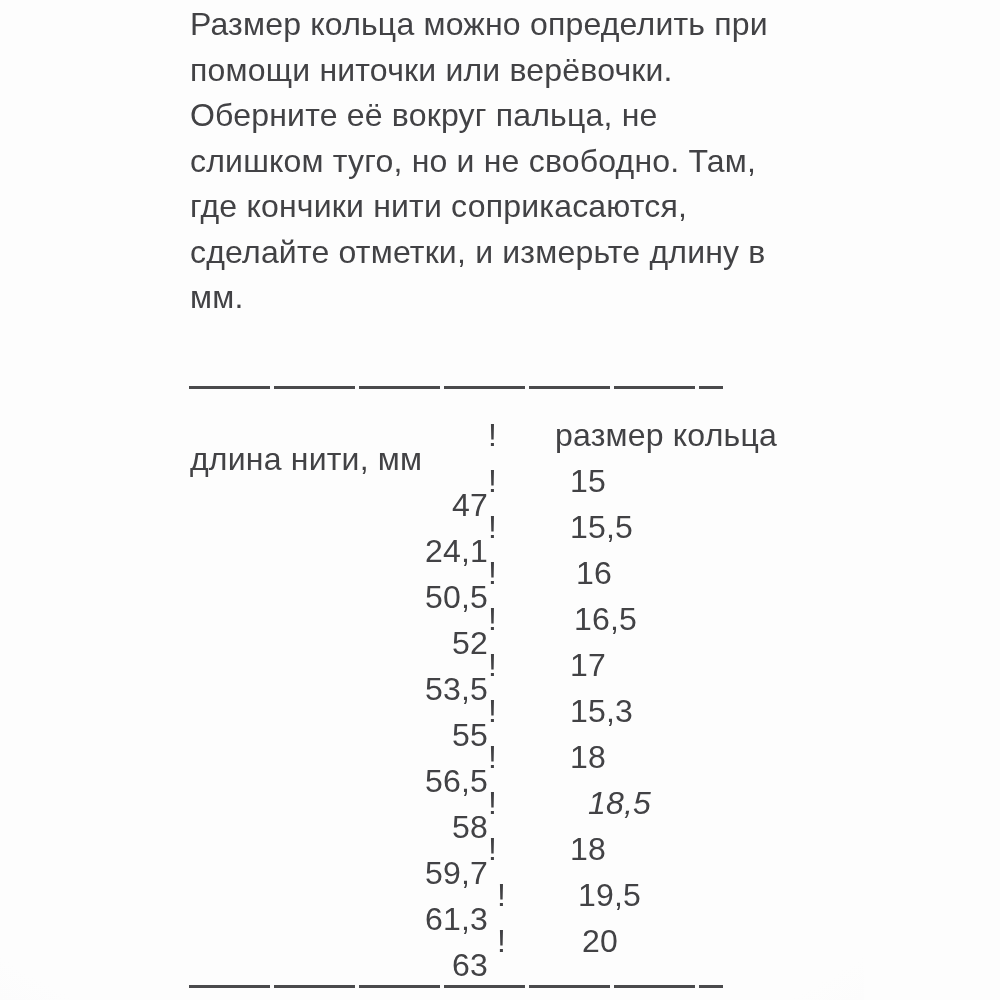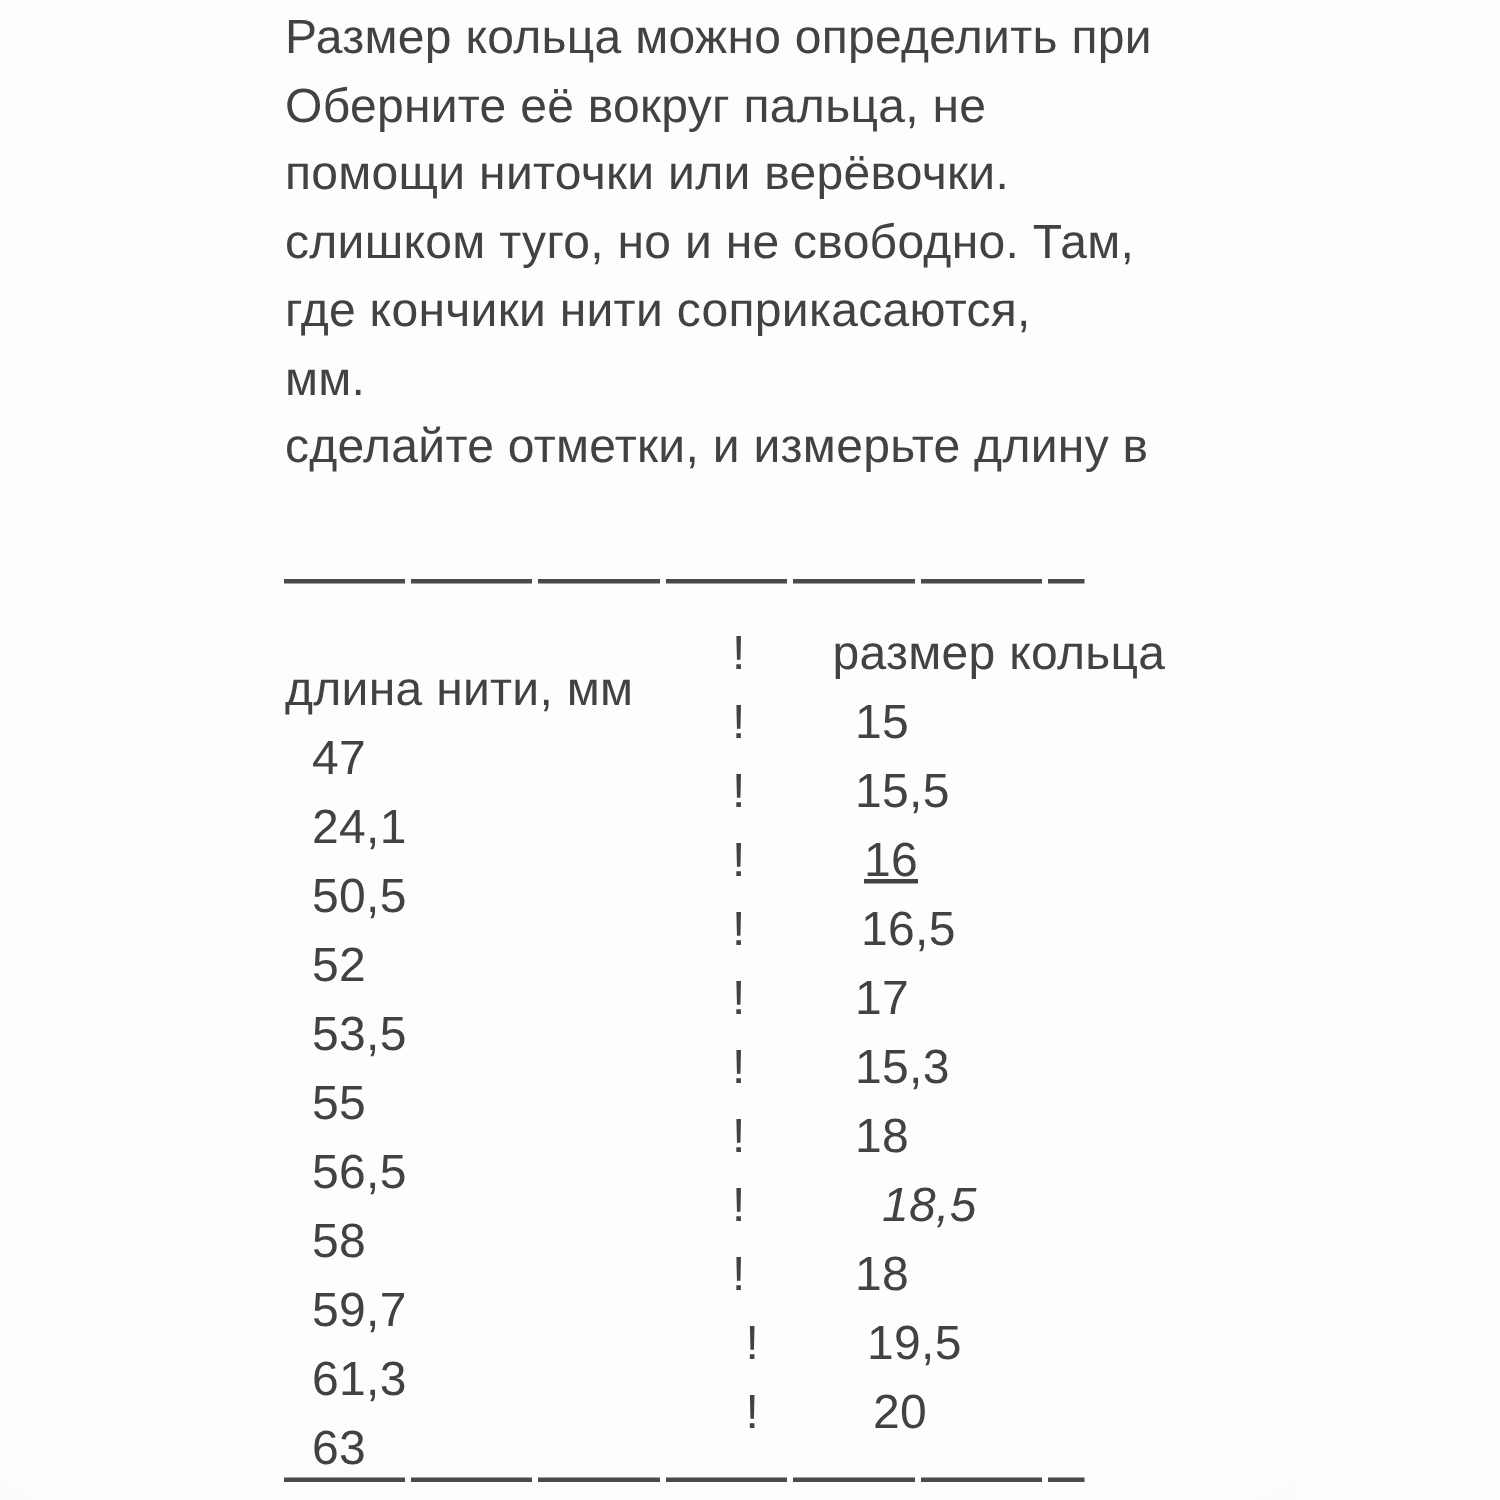--- a/index.html
+++ b/index.html
@@ -29,43 +29,43 @@
   
   .sizetable{
     position:absolute;left:190px;top:412px;width:620px;
     font-size:32px;letter-spacing:0.2px;
   }
   .trow{display:flex;align-items:center;height:46px;}
   .c1{width:298px;box-sizing:border-box;white-space:nowrap;margin-top:48px;}
   .c2{width:82px;box-sizing:border-box;}
   .c3{flex:1;box-sizing:border-box;white-space:nowrap;}
   .thead .c2{width:67px;}
-  .rows .trow .c1{padding-left:18px;}
+  .rows .trow .c1{padding-left:18px;text-align:right;}
   
-  .rows .trow:nth-child(3) .c3{padding-left:6px;text-decoration:underline;}
+  .rows .trow:nth-child(3) .c3{padding-left:6px;}
   .rows .trow:nth-child(4) .c3{padding-left:4px;}
   .rows .trow:nth-child(8) .c3{padding-left:18px;font-style:italic;}
   .rows .trow:nth-child(10) .c2{padding-left:9px;}
   .rows .trow:nth-child(11) .c2{padding-left:9px;}
   .rows .trow:nth-child(10) .c3{padding-left:8px;}
   .rows .trow:nth-child(11) .c3{padding-left:12px;}
 </style>
 </head>
 <body>
 
 <div class="page">
 
   <div class="intro">
     <div class="line">Размер кольца можно определить при</div>
+    <div class="line">помощи ниточки или верёвочки.</div>
     <div class="line">Оберните её вокруг пальца, не</div>
-    <div class="line">помощи ниточки или верёвочки.</div>
     <div class="line">слишком туго, но и не свободно. Там,</div>
     <div class="line">где кончики нити соприкасаются,</div>
+    <div class="line">сделайте отметки, и измерьте длину в</div>
     <div class="line">мм.</div>
-    <div class="line">сделайте отметки, и измерьте длину в</div>
   </div>
 
   <div class="rule top"></div>
 
   <div class="sizetable">
     <div class="trow thead">
       <span class="c1">длина нити, мм</span>
       <span class="c2">!</span>
       <span class="c3">размер кольца</span>
     </div>

